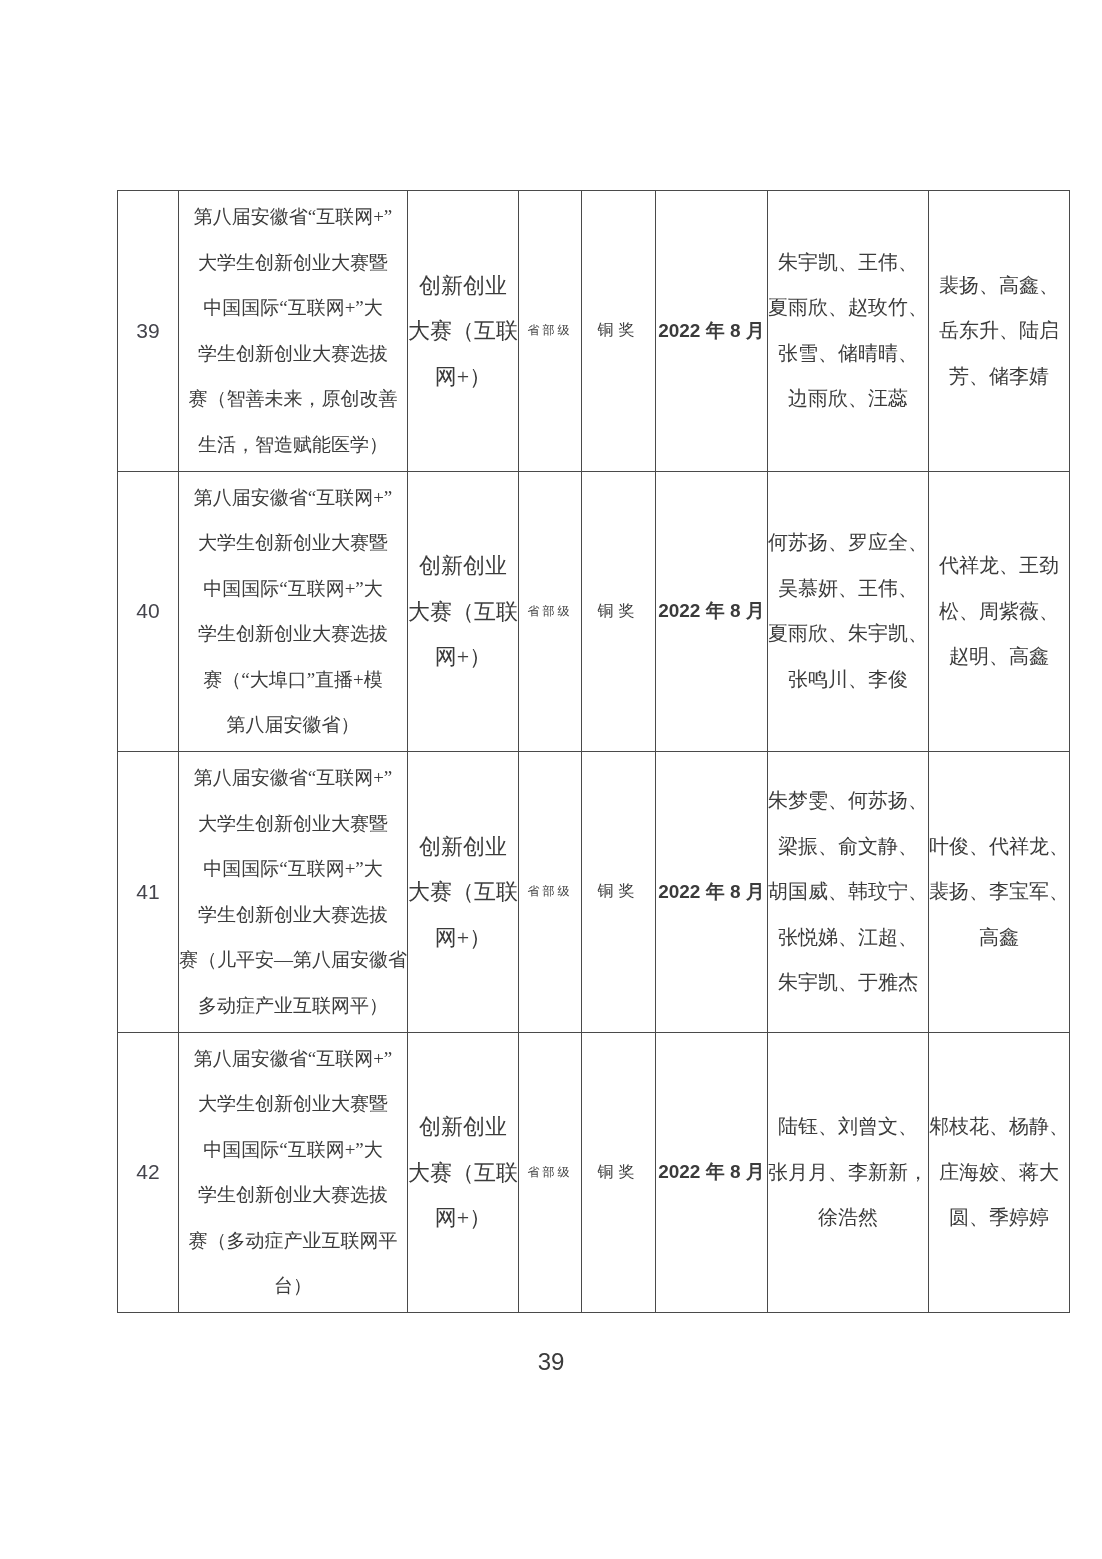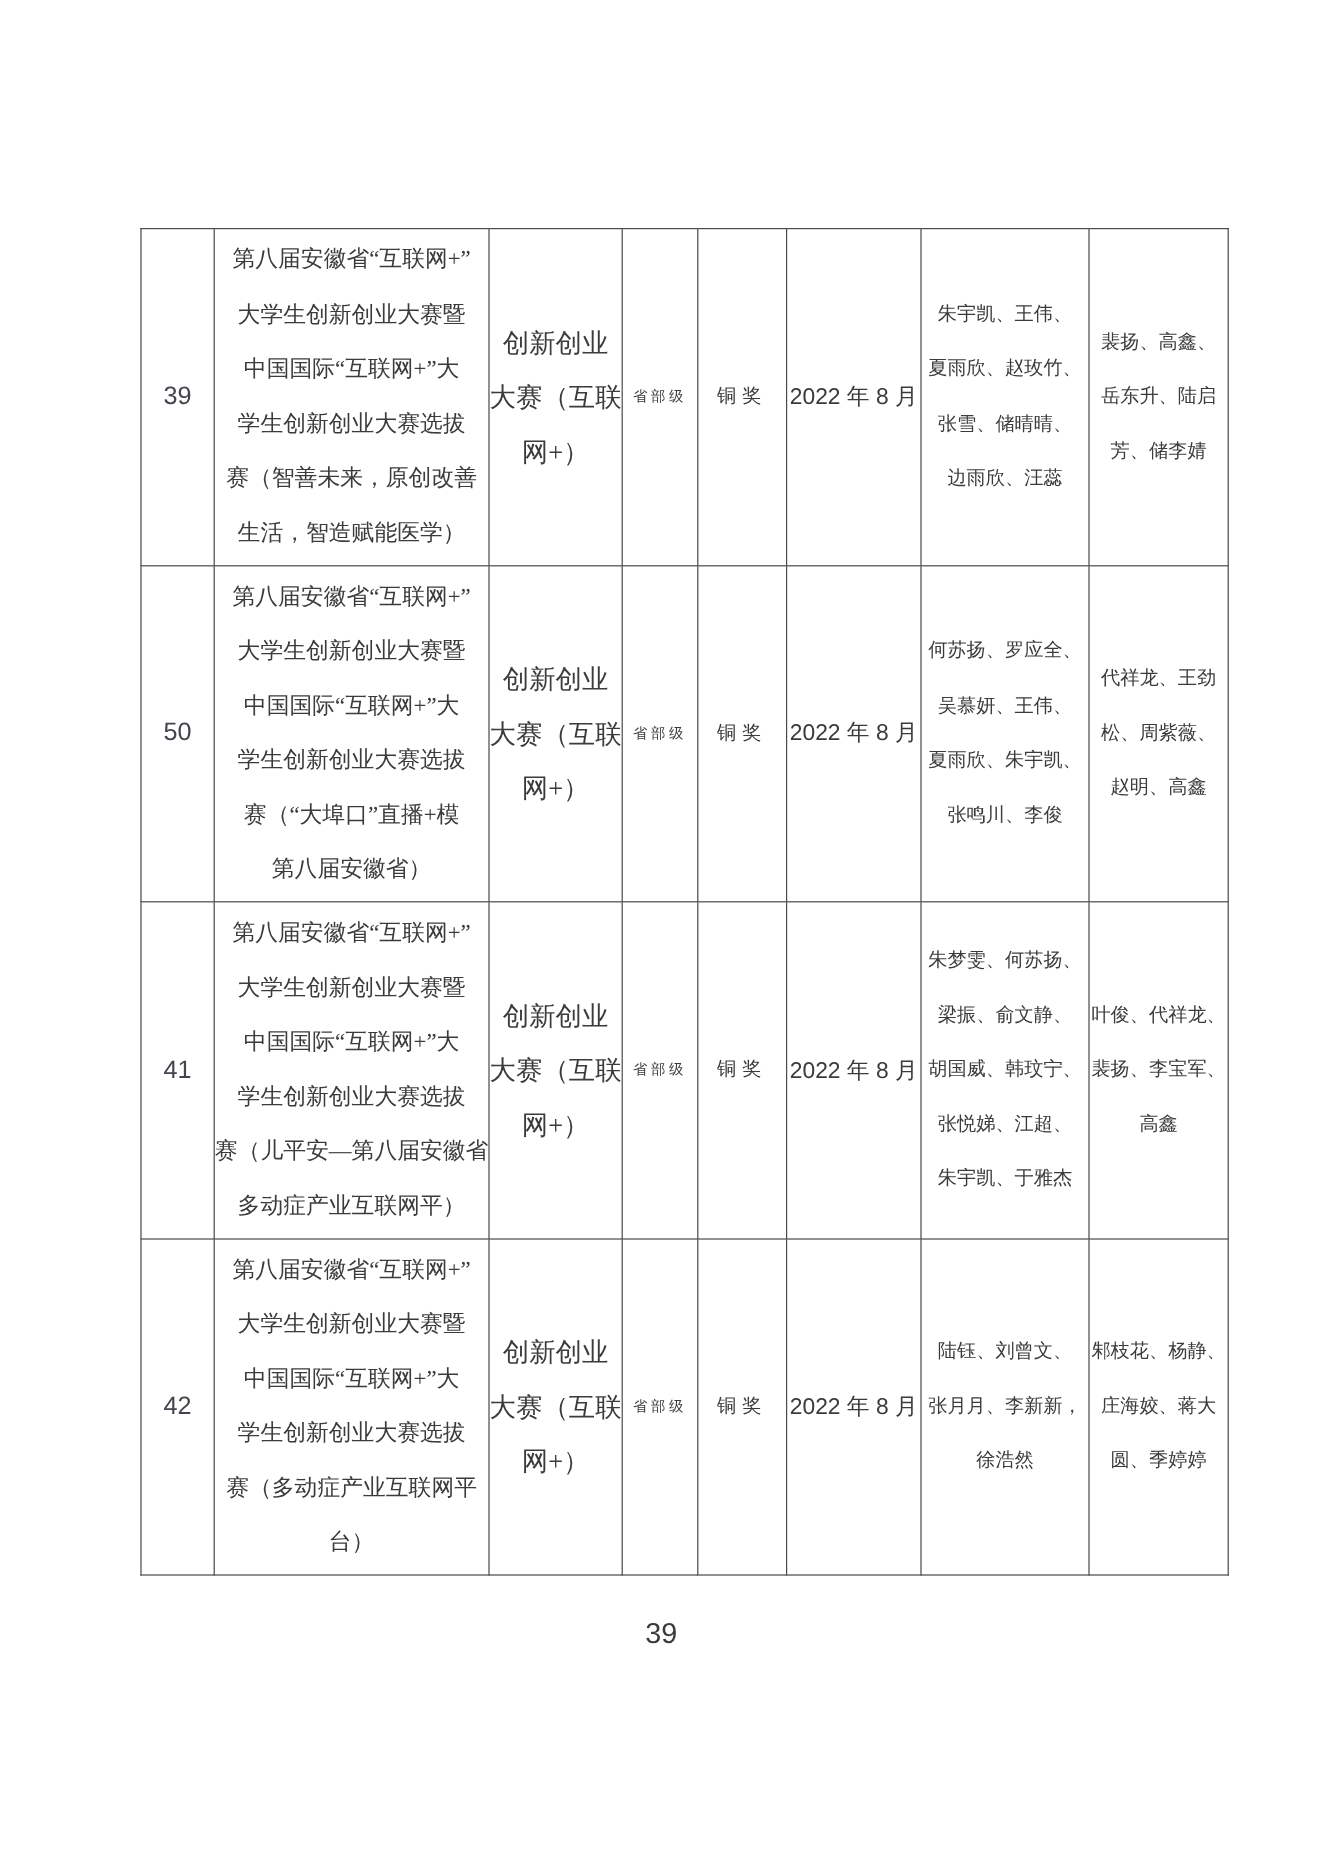--- a/index.html
+++ b/index.html
@@ -52,23 +52,24 @@
     letter-spacing: 3px;
   }
   td.col-award {
     font-size: 16px;
     letter-spacing: 5px;
   }
   td.col-date {
     font-family: "Liberation Sans", "Liberation Serif", serif;
     font-size: 19px;
     white-space: nowrap;
+    font-weight: bold;
   }
   td.col-students, td.col-teachers {
-    font-size: 16px;
+    font-size: 20px;
   }
   .page-number {
     position: absolute;
     left: 0;
     right: 0;
     top: 1346px;
     text-align: center;
     font-family: "Liberation Sans", sans-serif;
     font-size: 24px;
     color: #3b3b3b;
@@ -114,21 +115,21 @@
           <div class="line">张雪、储晴晴、</div>
           <div class="line">边雨欣、汪蕊</div>
         </td>
       <td class="col-teachers">
           <div class="line">裴扬、高鑫、</div>
           <div class="line">岳东升、陆启</div>
           <div class="line">芳、储李婧</div>
         </td>
     </tr>
     <tr>
-      <td class="col-index">50</td>
+      <td class="col-index">40</td>
       <td class="col-name">
           <div class="line">第八届安徽省“互联网+”</div>
           <div class="line">大学生创新创业大赛暨</div>
           <div class="line">中国国际“互联网+”大</div>
           <div class="line">学生创新创业大赛选拔</div>
           <div class="line">赛（“大埠口”直播+模</div>
           <div class="line">第八届安徽省）</div>
         </td>
       <td class="col-category">
           <div class="line">创新创业</div>

